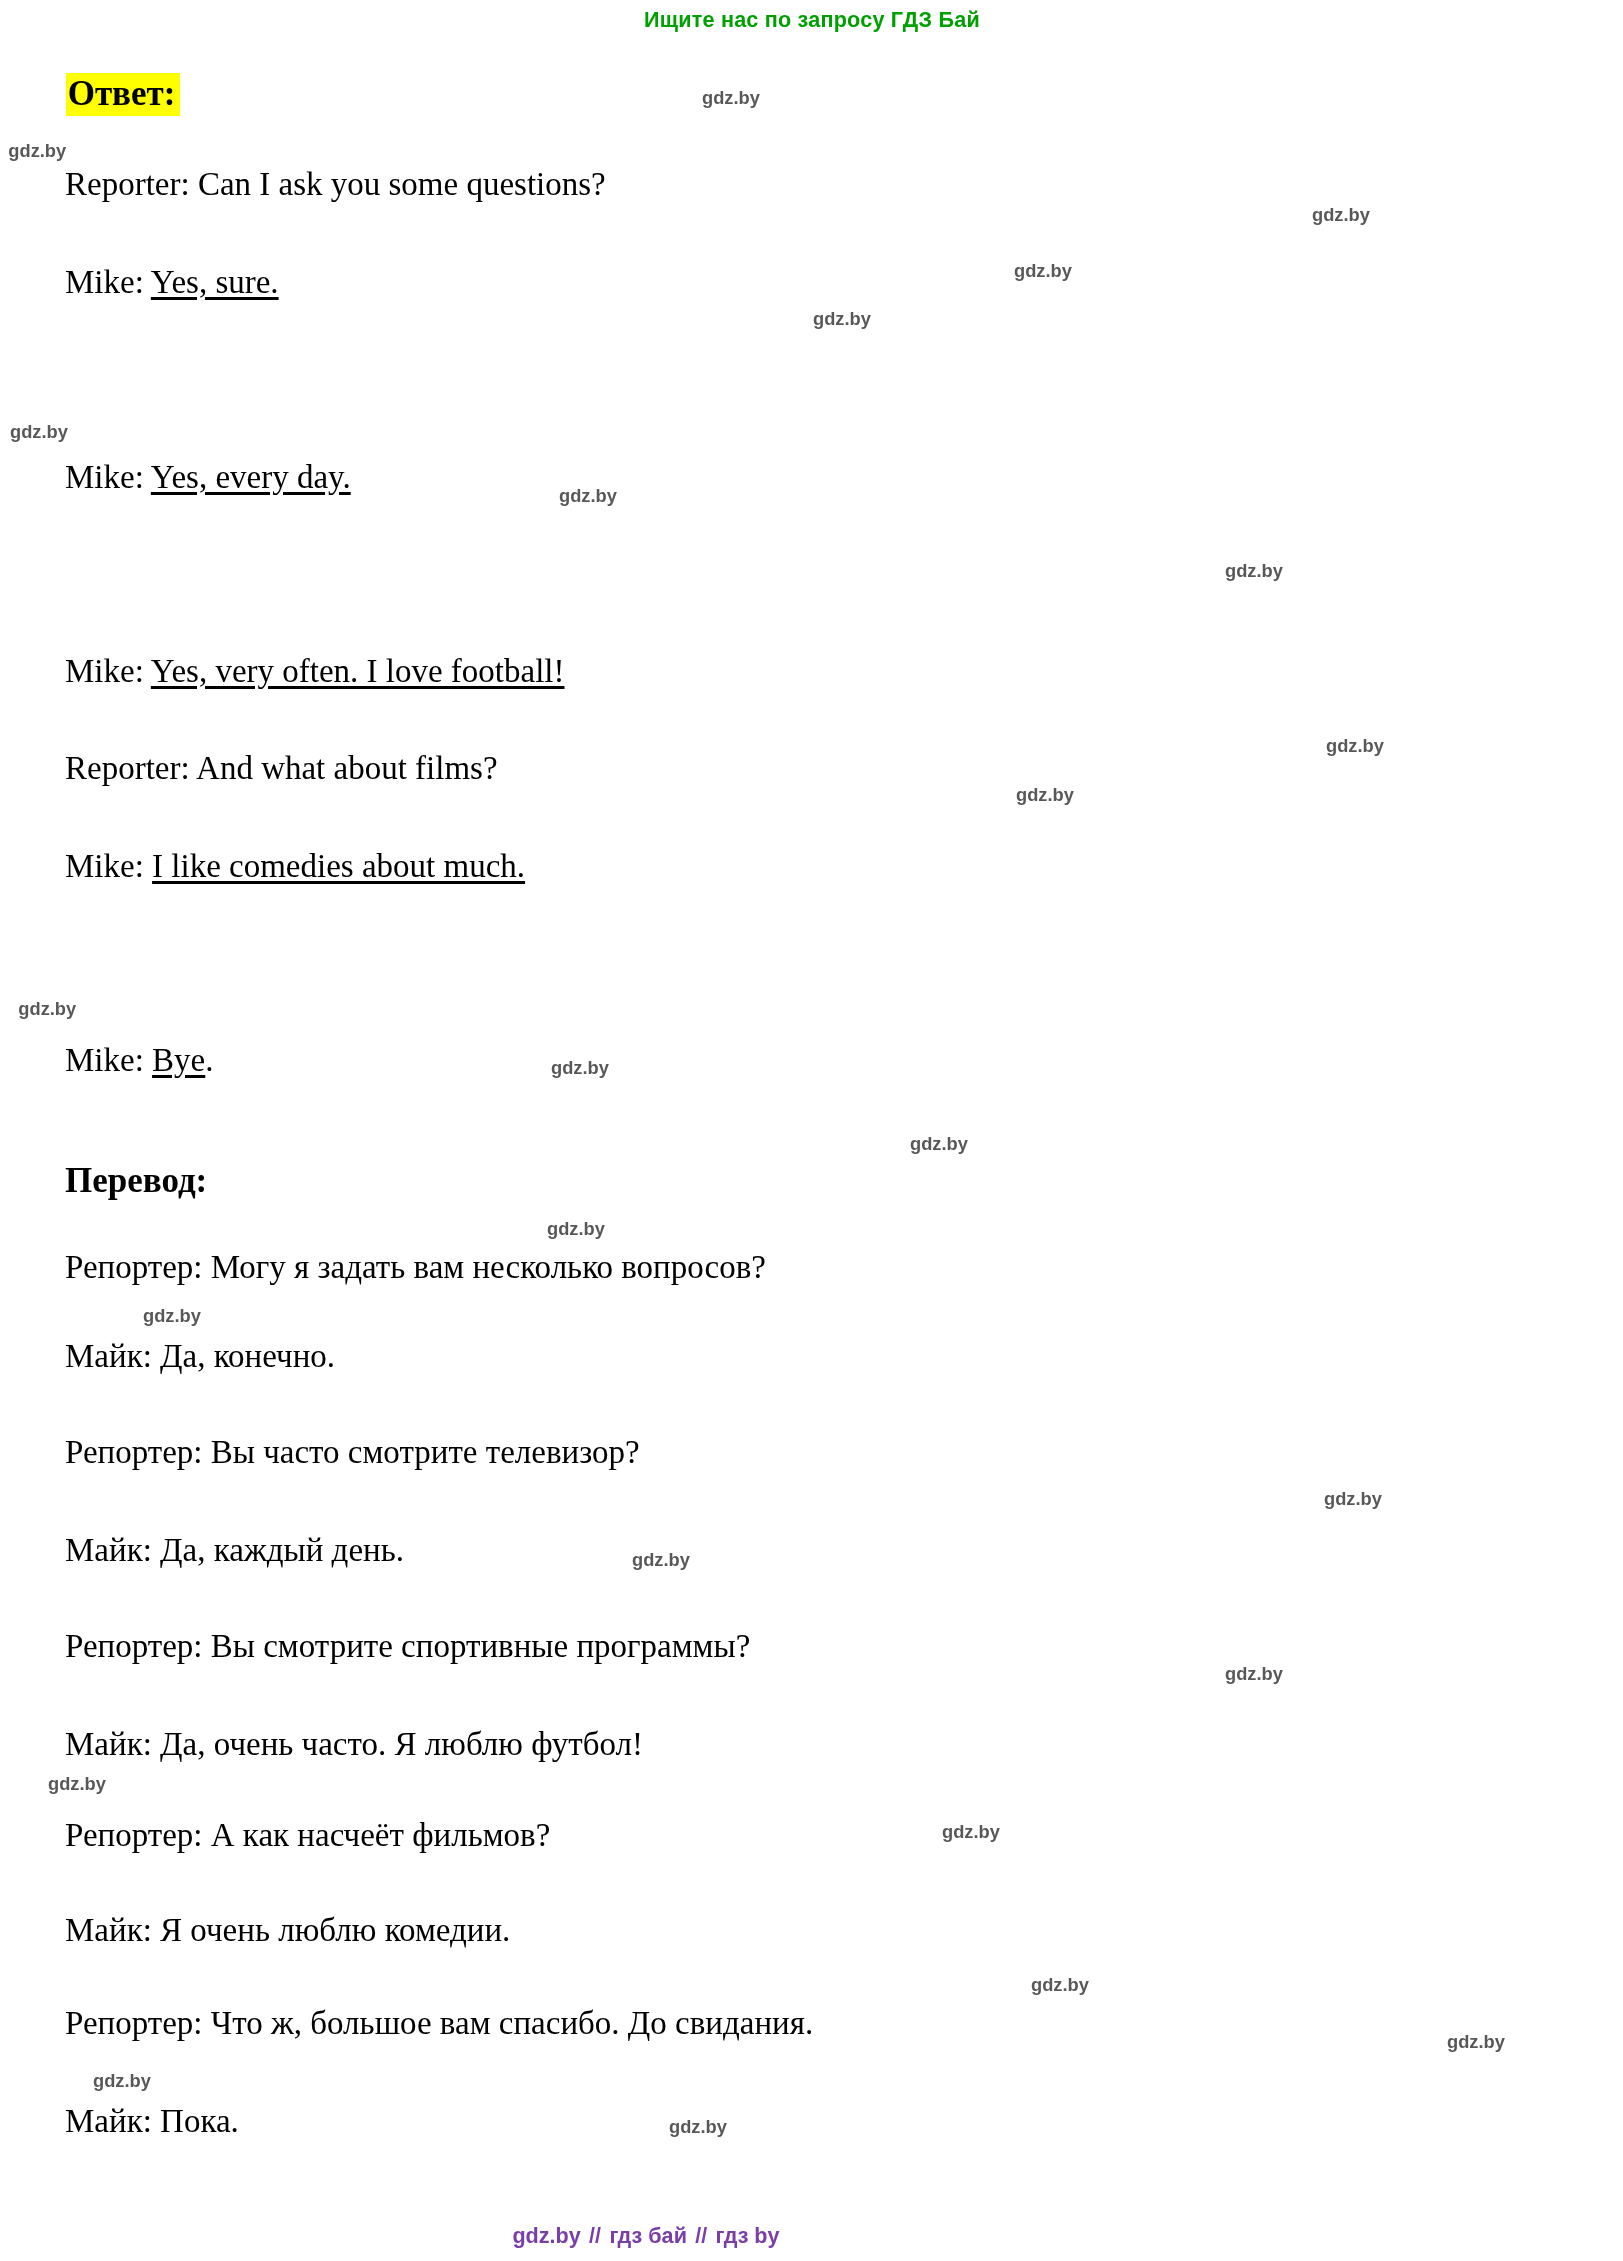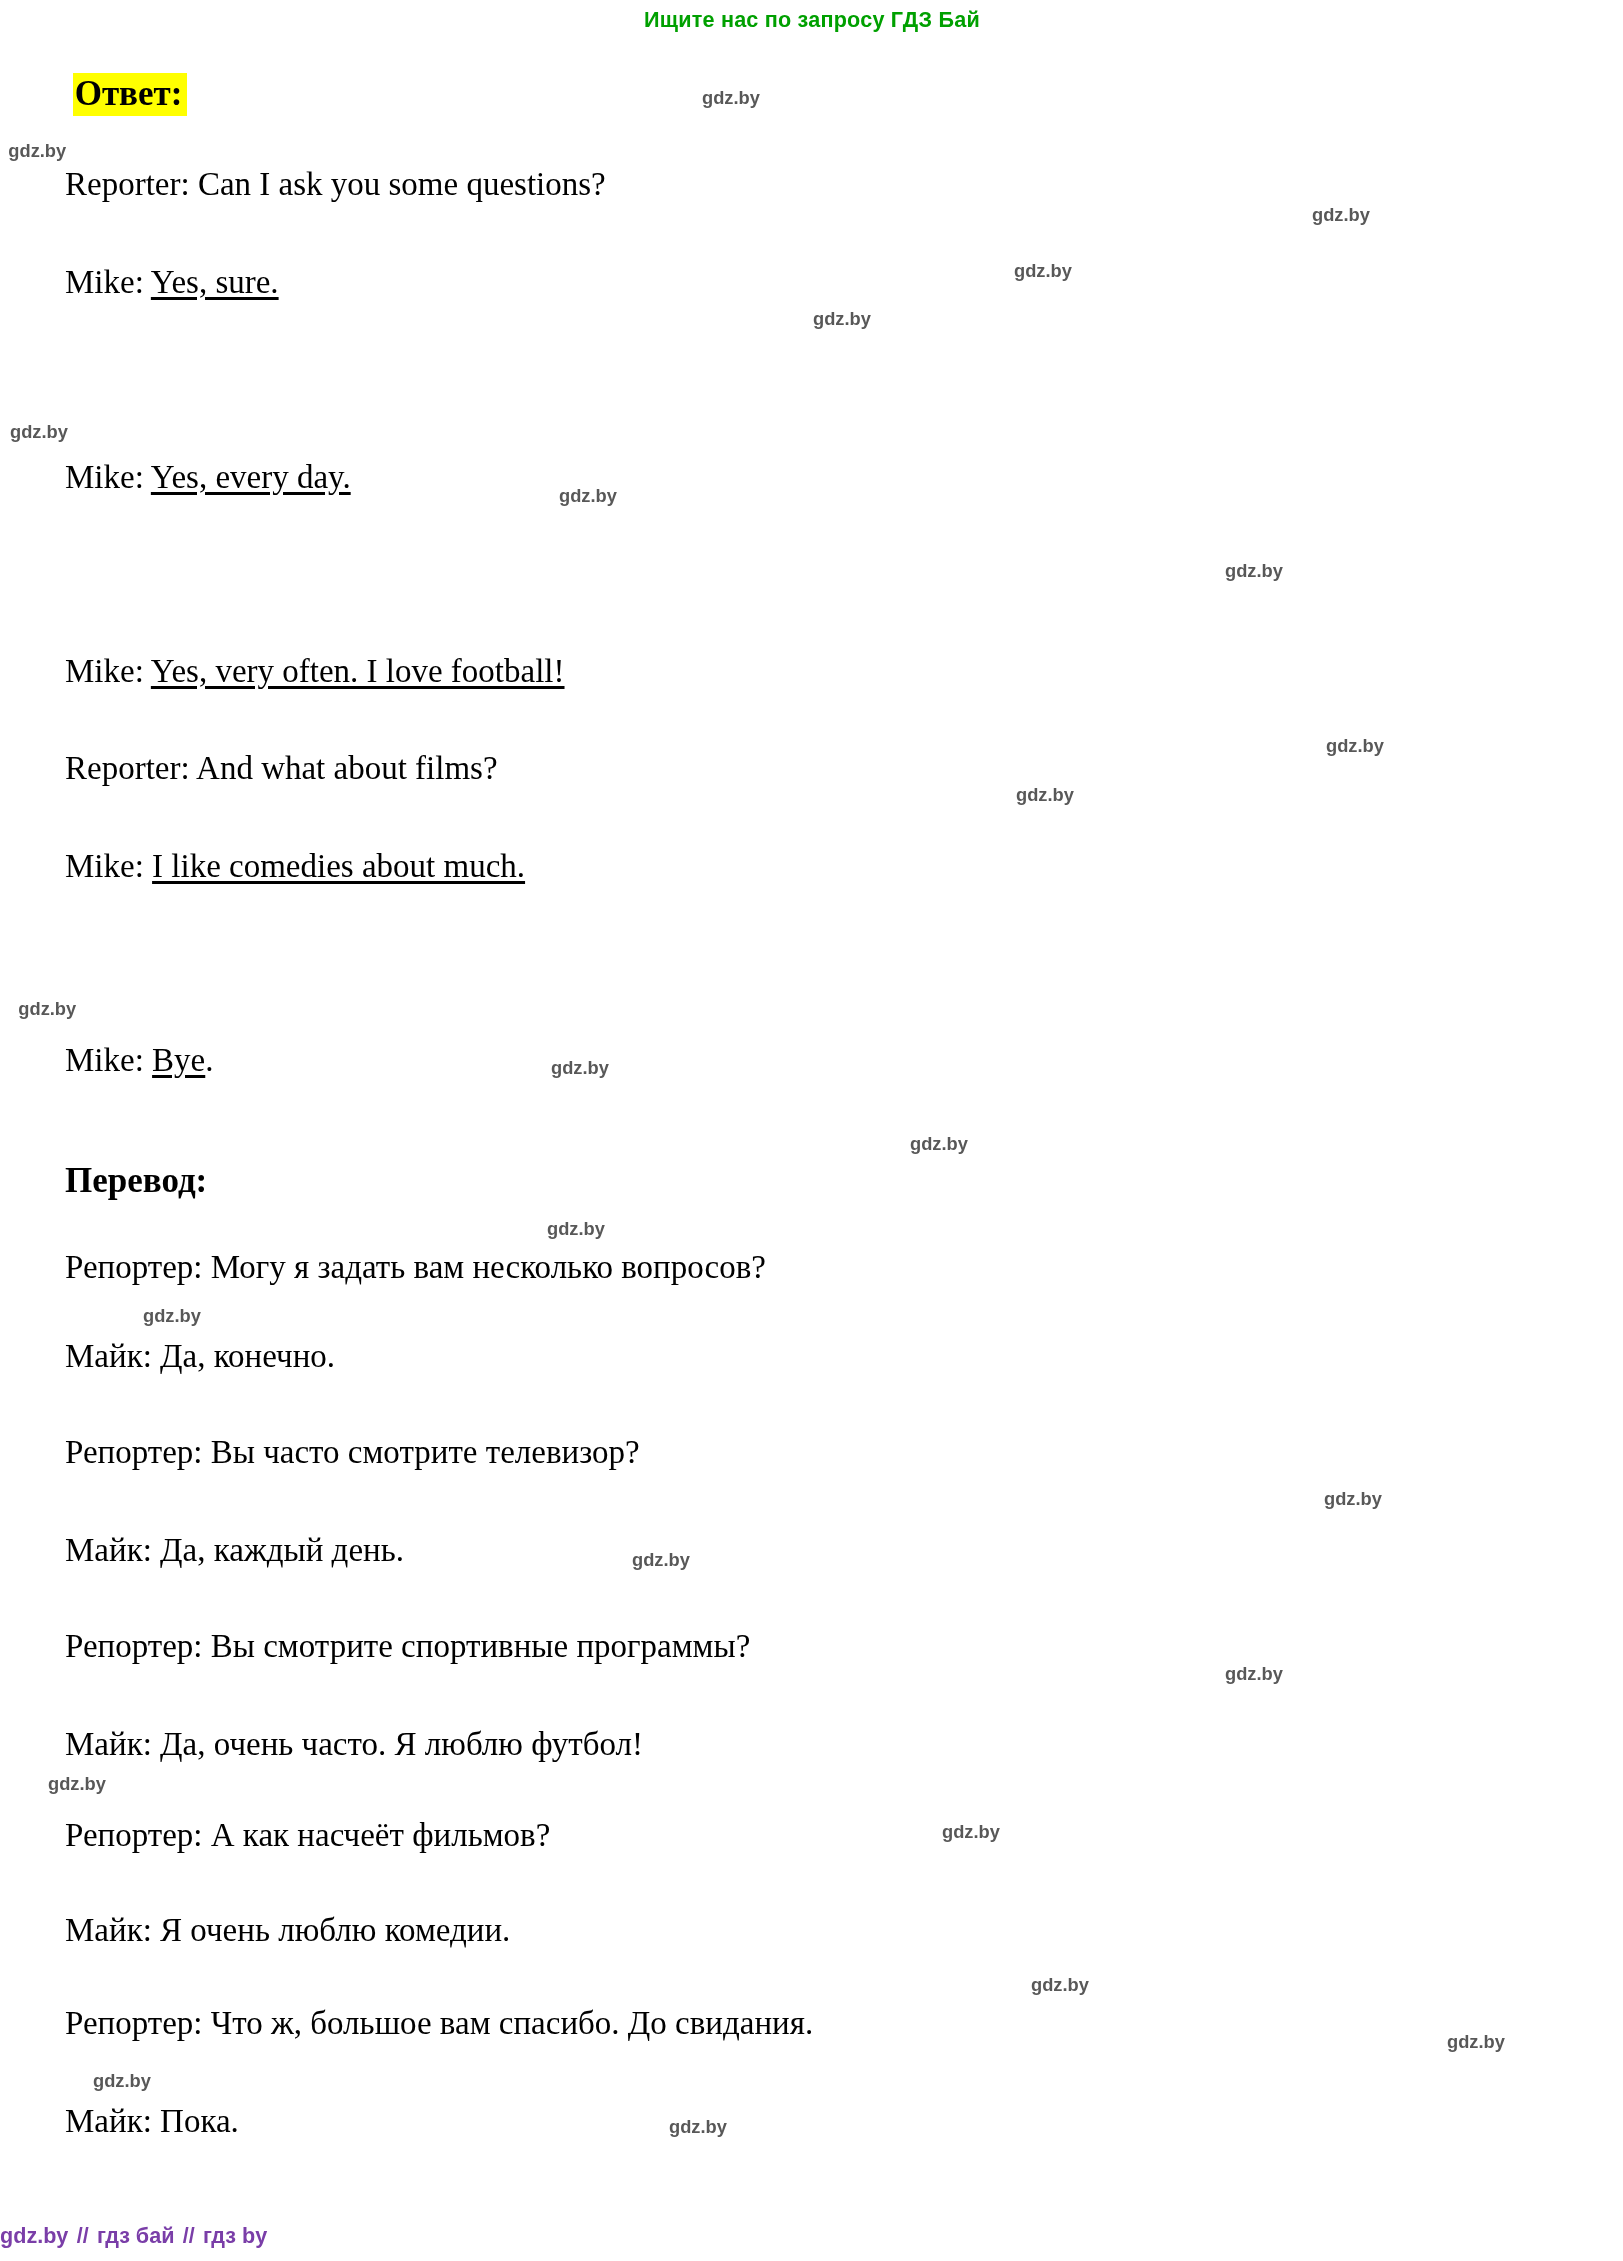--- a/index.html
+++ b/index.html
@@ -36,41 +36,42 @@
     color: #00a000;
     letter-spacing: 0.2px;
   }
 
   
   .bottom-banner {
     position: absolute;
     bottom: 11.6px;
     left: 0;
     width: 1292px;
+    text-align: center;
     font-family: "Liberation Sans", sans-serif;
     font-weight: bold;
     font-size: 21.6px;
     color: #7a3ea8;
   }
   .bottom-banner .sep {
     color: #7a3ea8;
     font-weight: bold;
     padding: 0 8.3px;
   }
 
   
   .heading {
     position: absolute;
     font-family: "Liberation Serif", serif;
     font-weight: bold;
     font-size: 35px;
     line-height: 1.1;
   }
   .heading.answer {
-    left: 73px;
+    left: 66px;
     top: 73px;
     background: #ffff00;
     padding: 1.7px 5px 3.3px 1.7px;
   }
   .heading.translation {
     left: 65px;
     top: 1162px;
   }
 
   

